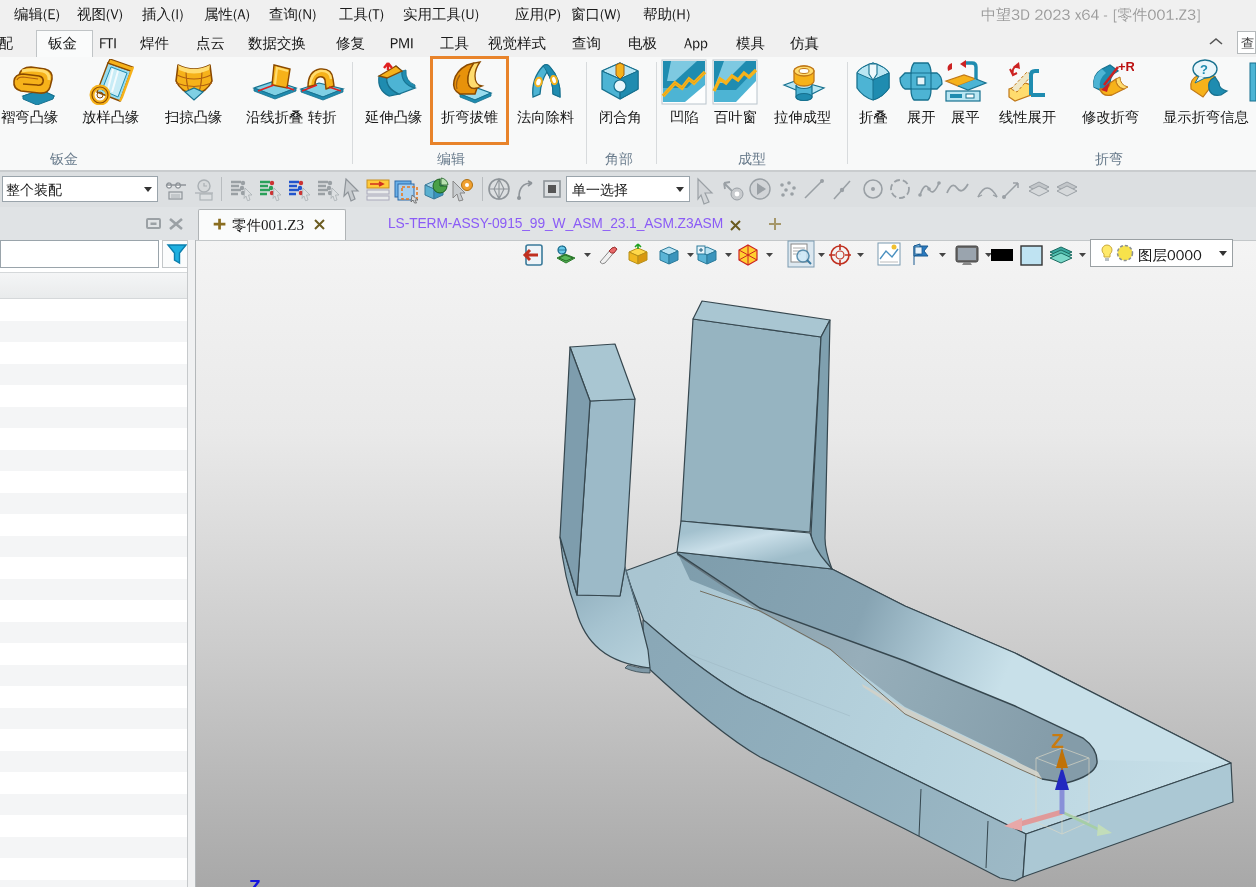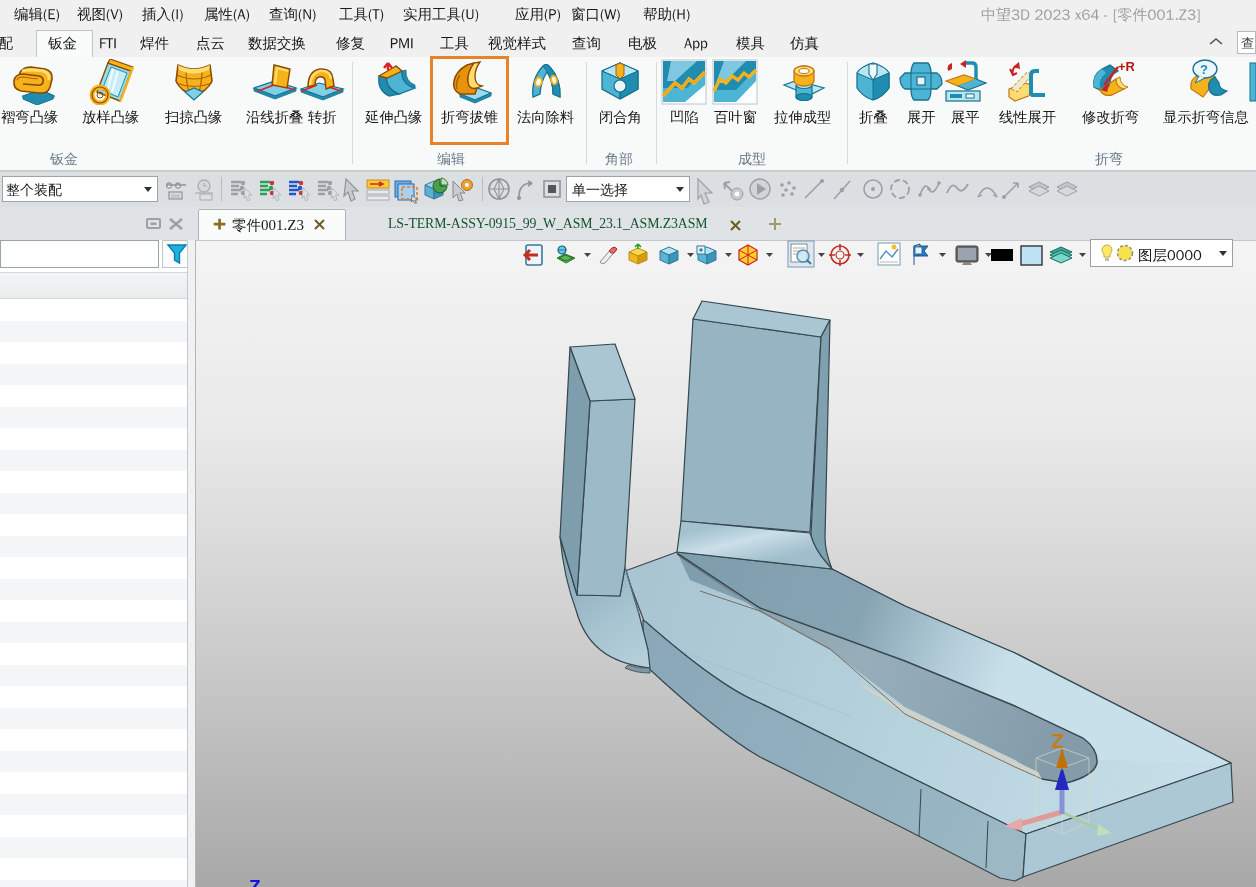--- a/index.html
+++ b/index.html
@@ -472,21 +472,21 @@
 <svg class="abs" style="left:211px;top:216px" width="16" height="16" viewBox="0 0 16 16">
       <path d="M7 2 H10 V6.5 H15 V9.5 H10 V14 H7 V9.5 H2 V6.5 H7 Z" fill="#8a6d1f" transform="scale(0.9) translate(1,1)"></path>
     </svg>
 <svg style="position:absolute;left:232px;top:213.8px;overflow:visible" width="31" height="21" viewBox="0 -16.2 31 21">
       <path d="M3.5 -1.7Q3.5 -2 3.5 -2.4Q4.1 -2.4 4.8 -2.4H7L5.5 -3.6L6.1 -4.4Q3.6 -2.5 0.9 -2.1Q0.8 -2.7 0.5 -3.1Q3.2 -3.5 4.9 -4.7Q5.8 -5.3 6.6 -6.2V-9.5H1.7V-7.3H0.8V-10.1L1.7 -10.1Q1.7 -10.1 1.7 -10.1H6.6V-10.9H3.6Q3 -10.9 2.3 -10.9Q2.4 -11.2 2.3 -11.6Q3 -11.5 3.6 -11.5H10.5Q11.1 -11.5 11.8 -11.6Q11.7 -11.2 11.8 -10.9Q11.1 -10.9 10.5 -10.9H7.6V-10.1H13V-7.3H12.1V-9.5H7.6V-6H7.1Q8.3 -4.6 9.9 -4Q11.5 -3.3 13.7 -3.4Q13.4 -2.9 13.4 -2.4Q11.7 -2.3 10 -3Q8.2 -3.7 6.9 -5Q6.5 -4.7 6.1 -4.4L7.8 -3L7.3 -2.4H10.2L10.4 -1.6Q10 -1.5 9.6 -1.2L7.7 0.5L8.9 1.3L8.3 2.2Q6.6 1 4.9 0L5.4 -0.9L6.9 -0L8.8 -1.7H4.8Q4.1 -1.7 3.5 -1.7ZM11.3 -7Q11.2 -6.7 11.3 -6.4Q10.7 -6.4 10.1 -6.4H9.1Q8.5 -6.4 7.9 -6.4Q8 -6.7 7.9 -7Q8.5 -7 9.1 -7H10.1Q10.7 -7 11.3 -7ZM11.1 -8.7Q11.1 -8.3 11.1 -8L9.1 -8Q8.5 -8 7.9 -8Q8 -8.3 7.9 -8.7L9.9 -8.6Q10.5 -8.6 11.1 -8.7ZM5.7 -7Q5.7 -6.7 5.7 -6.4Q5.2 -6.4 4.6 -6.4H3.6Q3 -6.4 2.4 -6.4Q2.4 -6.7 2.4 -7Q3 -7 3.6 -7H4.6Q5.2 -7 5.7 -7ZM5.8 -8.7Q5.7 -8.4 5.8 -8Q5.2 -8.1 4.6 -8.1H3.7Q3.1 -8.1 2.5 -8Q2.5 -8.4 2.5 -8.7Q3.1 -8.7 3.7 -8.7H4.6Q5.2 -8.7 5.8 -8.7ZM7 -6Q7 -5.9 7.1 -6Z M24.5 1.7Q23.9 1.7 23.3 1.7Q23.4 0.7 23.4 -0.3V-3.6H20.9Q20 -3.6 19.2 -3.6Q19.3 -4 19.2 -4.5Q20 -4.4 20.9 -4.4H23.4V-7.4H20.8Q20.2 -6.1 19.3 -4.8Q18.9 -5.2 18.4 -5.3Q19.3 -6.5 19.8 -7.7Q20.3 -8.9 20.7 -10.5Q21.2 -10.4 21.8 -10.3Q21.6 -9.3 21.1 -8.2H23.4V-9.5Q23.4 -10.5 23.3 -11.6Q23.9 -11.5 24.5 -11.6Q24.4 -10.5 24.4 -9.5V-8.2H26.2Q27 -8.2 27.9 -8.2Q27.8 -7.8 27.9 -7.3Q27 -7.4 26.2 -7.4H24.4V-4.4H26.8Q27.7 -4.4 28.5 -4.5Q28.4 -4 28.5 -3.6Q27.7 -3.6 26.8 -3.6H24.4V-0.3Q24.4 0.7 24.5 1.7ZM19.2 -11.2Q18.7 -9.2 17.8 -7.6V-0.1Q17.8 0.9 17.8 1.9Q17.3 1.9 16.8 1.9Q16.9 0.9 16.9 -0.1V-6.1Q16.2 -5.1 15.3 -4.4Q15 -4.9 14.5 -5.1Q15.2 -5.8 15.9 -6.5Q17 -7.8 17.4 -8.9Q17.9 -10.1 18.2 -11.4Q18.7 -11.2 19.2 -11.2Z" fill="#1a1a1a"></path>
     </svg>
 <div class="abs" style="left:261px;top:217px;width:60px;height:18px;font-size:15px;color:#1a1a1a;font-family:Liberation Serif, serif">001.Z3</div>
 <svg class="abs" style="left:313px;top:218px" width="13" height="13" viewBox="0 0 13 13">
       <path d="M2 2 L11 11 M11 2 L2 11" stroke="#6b5c20" stroke-width="2"></path>
     </svg>
-<div class="abs" style="left:388px;top:216px;width:345px;height:18px;font-size:13.8px;letter-spacing:-0.1px;color:#14532d;font-family:Liberation Serif, serif;white-space:nowrap">LS-TERM-ASSY-0915_99_W_ASM_23.1_ASM.Z3ASM</div>
+<div class="abs" style="left:388px;top:216px;width:345px;height:18px;font-size:13.8px;letter-spacing:-0.1px;color:#8b5cf6;font-family:Liberation Sans, sans-serif;white-space:nowrap">LS-TERM-ASSY-0915_99_W_ASM_23.1_ASM.Z3ASM</div>
 <svg class="abs" style="left:729px;top:219px" width="13" height="13" viewBox="0 0 13 13">
       <path d="M2 2 L11 11 M11 2 L2 11" stroke="#6b5c20" stroke-width="2"></path>
     </svg>
 <svg class="abs" style="left:768px;top:217px" width="14" height="14" viewBox="0 0 14 14">
       <path d="M6 1 H8 V6 H13 V8 H8 V13 H6 V8 H1 V6 H6 Z" fill="#a5976a"></path>
     </svg>
 <div class="abs" style="left:196px;top:240px;width:1060px;height:647px;background:linear-gradient(#f4f4f4 0%,#e9e9e9 30%,#cdcdcd 62%,#a8a8a8 100%)"></div>
 <div class="abs" style="left:196px;top:240px;width:1060px;height:1px;background:#c3c7c9"></div>
 <svg class="abs" style="left:196px;top:240px" width="1060" height="647" viewBox="196 240 1060 647">
 <defs>

